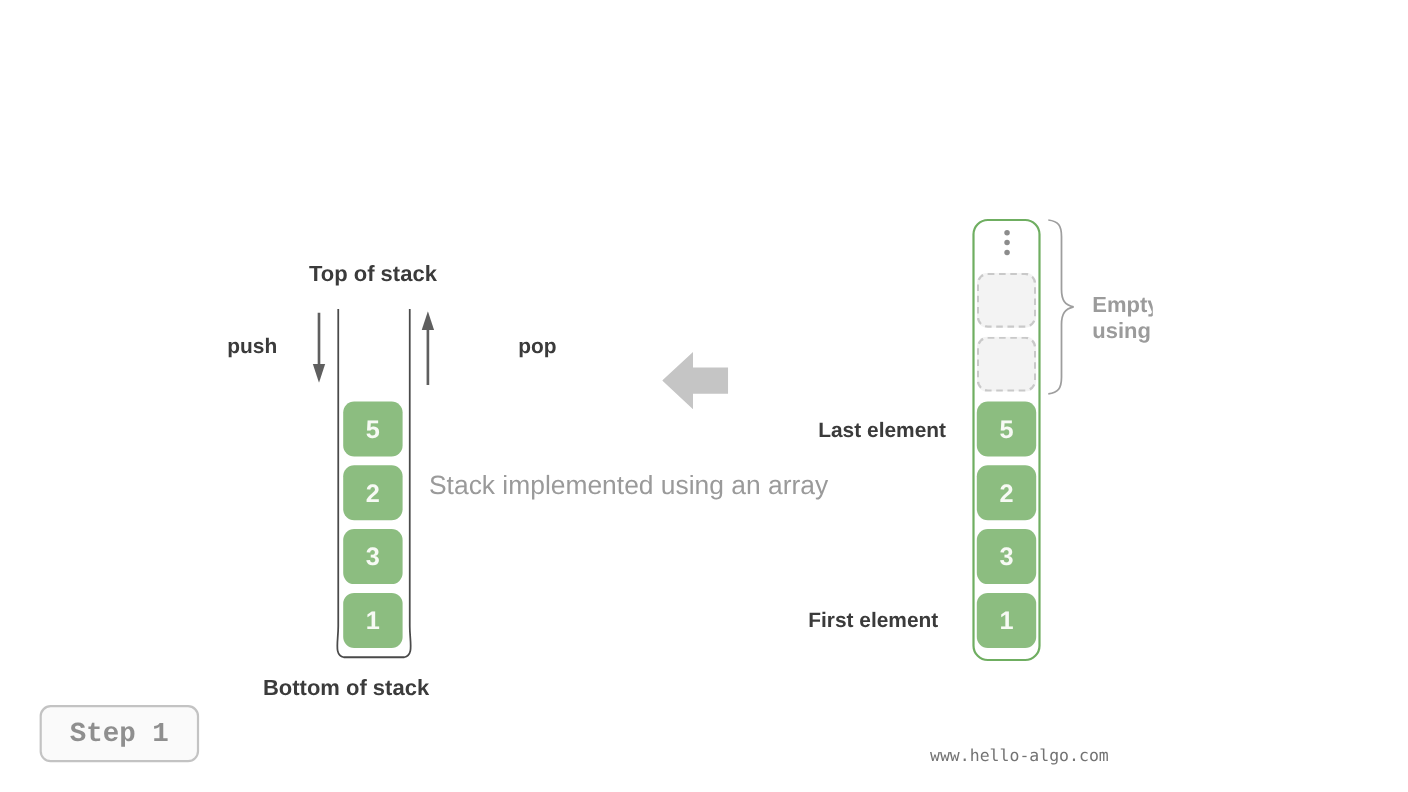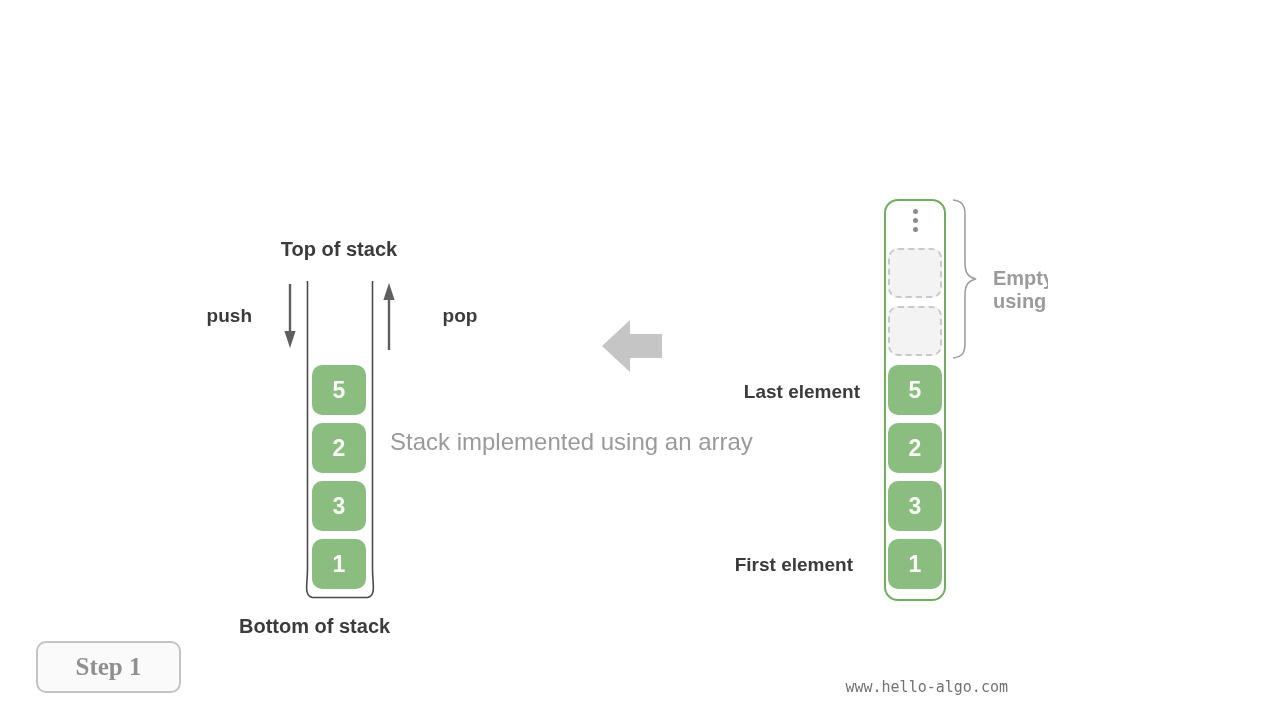--- a/index.html
+++ b/index.html
@@ -7,21 +7,21 @@
     position:relative;width:1048px;height:720px;background:#ffffff;
     font-family:"Liberation Sans",sans-serif;overflow:hidden;
   }
   .abs{position:absolute;}
   .lbl-dark{color:#3b3b3b;font-weight:bold;}
   .lbl-gray{color:#9b9b9b;}
   
   .top-label{left:239px;top:238px;width:200px;text-align:center;font-size:20px;}
   .bottom-label{left:239px;top:615px;width:200px;text-align:left;font-size:20px;}
   .push-label{left:160px;top:305px;width:92px;text-align:right;font-size:19px;}
-  .pop-label{left:414px;top:305px;width:92px;text-align:center;font-size:19px;}
+  .pop-label{left:414px;top:305px;width:92px;text-align:right;font-size:19px;}
   
   .block{
     width:54px;height:50px;border-radius:10px;background:#8cbd80;
     color:#f7faf4;font-size:23px;font-weight:bold;
     display:flex;align-items:center;justify-content:center;
   }
   .left-block{left:312px;}
   .right-block{left:888px;}
   .bt0{top:365px;} .bt1{top:423px;} .bt2{top:481px;} .bt3{top:539px;}
   
@@ -40,21 +40,21 @@
   .last-label{left:620px;top:381px;width:240px;text-align:right;font-size:19px;}
   .first-label{left:613px;top:554px;width:240px;text-align:right;font-size:19px;}
   .empty-label{left:993px;top:267px;font-size:20px;font-weight:bold;}
   
   .caption{left:390px;top:428px;width:500px;text-align:left;font-size:24px;color:#9a9a9a;}
   
   .step-badge{
     left:36px;top:641px;width:145px;height:52px;box-sizing:border-box;
     border:2px solid #c3c3c3;border-radius:10px;background:#fafafa;
     display:flex;align-items:center;justify-content:center;
-    font-family:Liberation Serif, serif;font-weight:bold;
+    font-family:Liberation Mono, monospace;font-weight:bold;
     font-size:25px;color:#8f8f8f;
   }
   
   .watermark{
     right:40px;top:678px;font-family:"DejaVu Sans Mono",monospace;
     font-size:15px;color:#737373;
   }
 </style>
 </head>
 <body>

